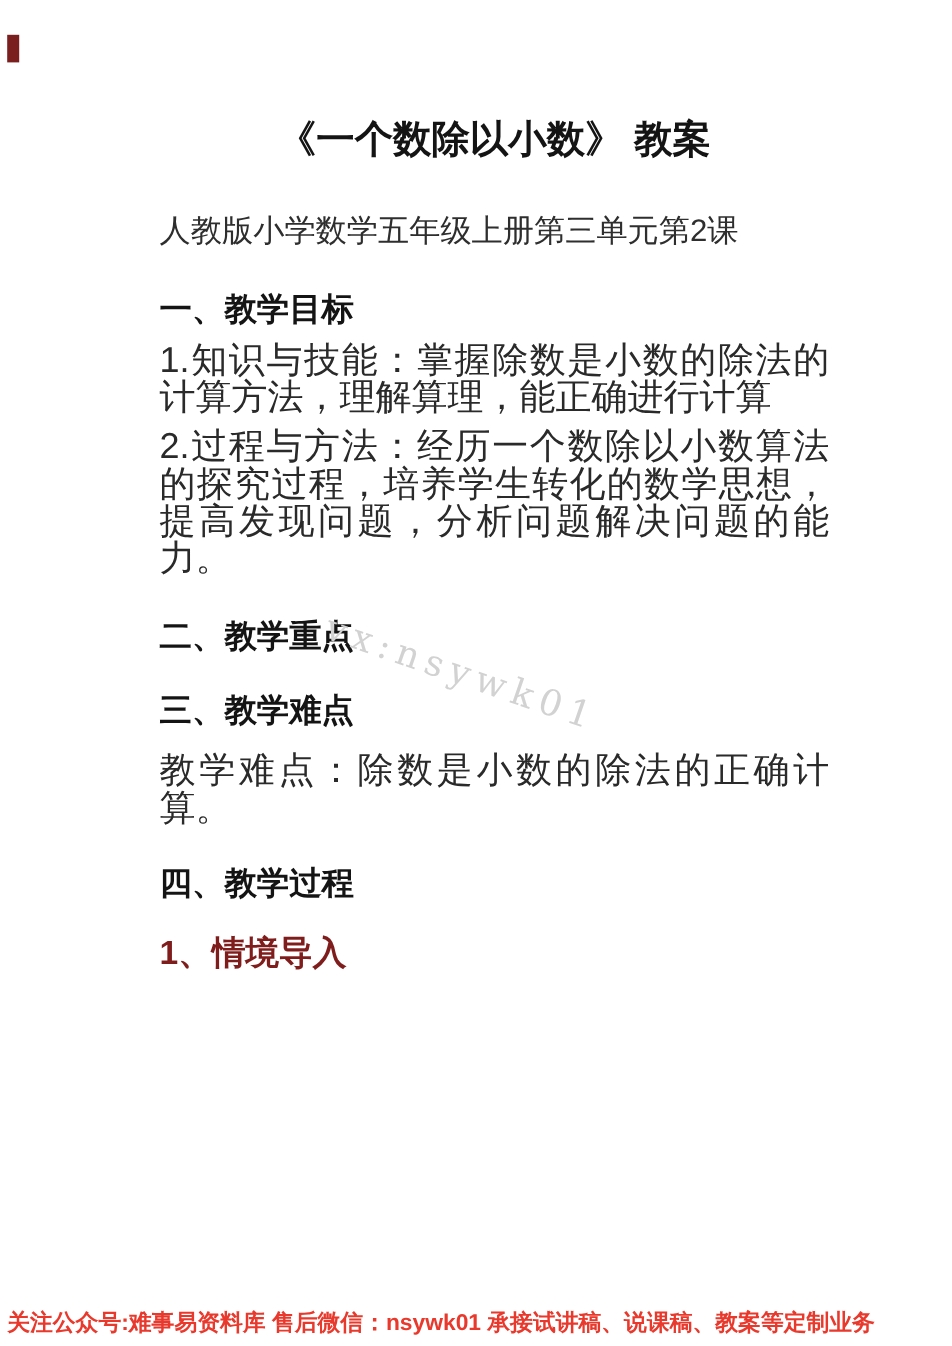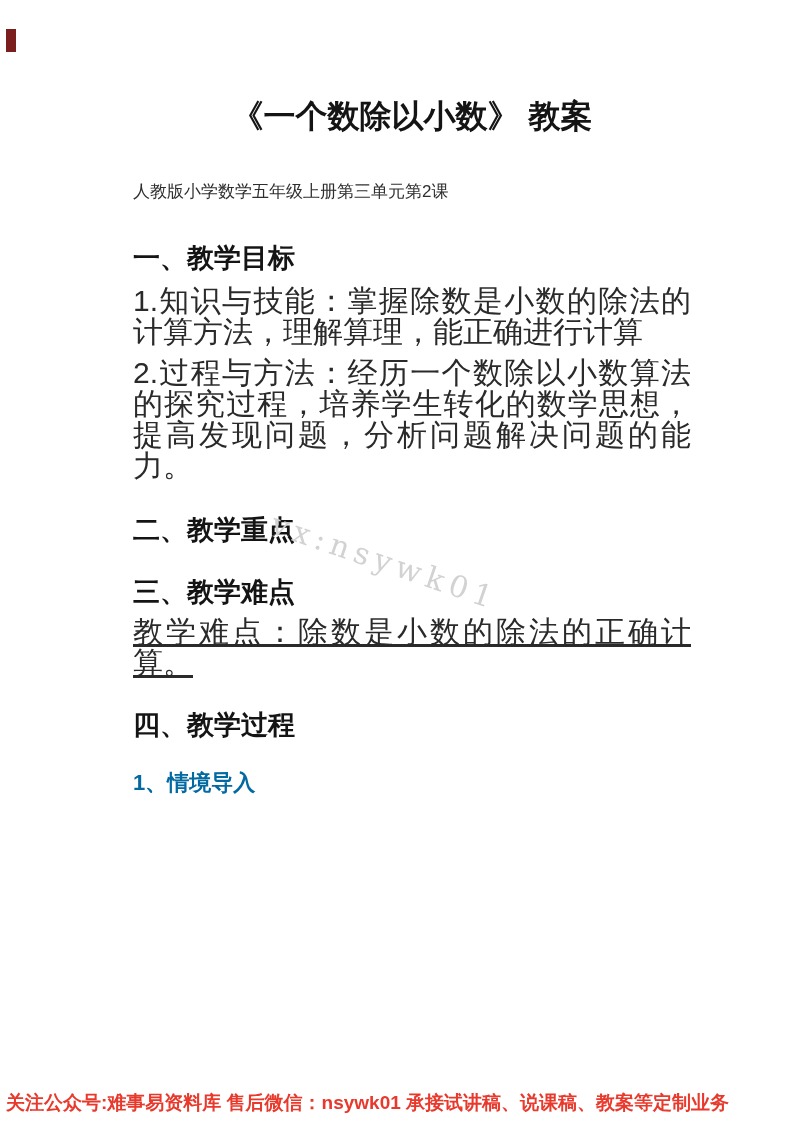--- a/index.html
+++ b/index.html
@@ -21,51 +21,51 @@
   .title {
     margin-top: 96px;
     font-size: 32px;
     line-height: 40px;
     font-weight: bold;
     text-align: center;
     color: #141414;
   }
   .subtitle {
     margin-top: 42px;
-    font-size: 17px;
+    font-size: 26px;
     line-height: 28px;
     color: #2e2e2e;
   }
   .sec-heading {
     font-size: 27px;
     line-height: 30px;
     font-weight: bold;
     color: #141414;
   }
   .sub-heading {
-    font-size: 22px;
+    font-size: 28px;
     line-height: 30px;
     font-weight: bold;
-    color: #0369a1;
+    color: #7f1d1d;
   }
   .body-para {
     font-size: 30px;
     line-height: 31px;
     text-align: justify;
     color: #2a2a2a;
   }
   .mt42 { margin-top: 42px; }
   .mt37 { margin-top: 37px; }
   .mt34 { margin-top: 34px; }
   .mt32 { margin-top: 32px; }
   .mt28 { margin-top: 28px; }
   .mt12 { margin-top: 12px; }
   .mt11 { margin-top: 11px; }
   .mt10 { margin-top: 10px; }
-  .mt9  { margin-top: 9px; text-decoration: underline; }
+  .mt9  { margin-top: 20px; }
   .mt8  { margin-top: 8px; }
   .watermark {
     position: absolute;
     left: 278px;
     top: 506px;
     font-family: "DejaVu Serif", serif;
     font-size: 30px;
     letter-spacing: 6px;
     color: var(--watermark-color, #d2d2d2);
     transform: rotate(19deg);

